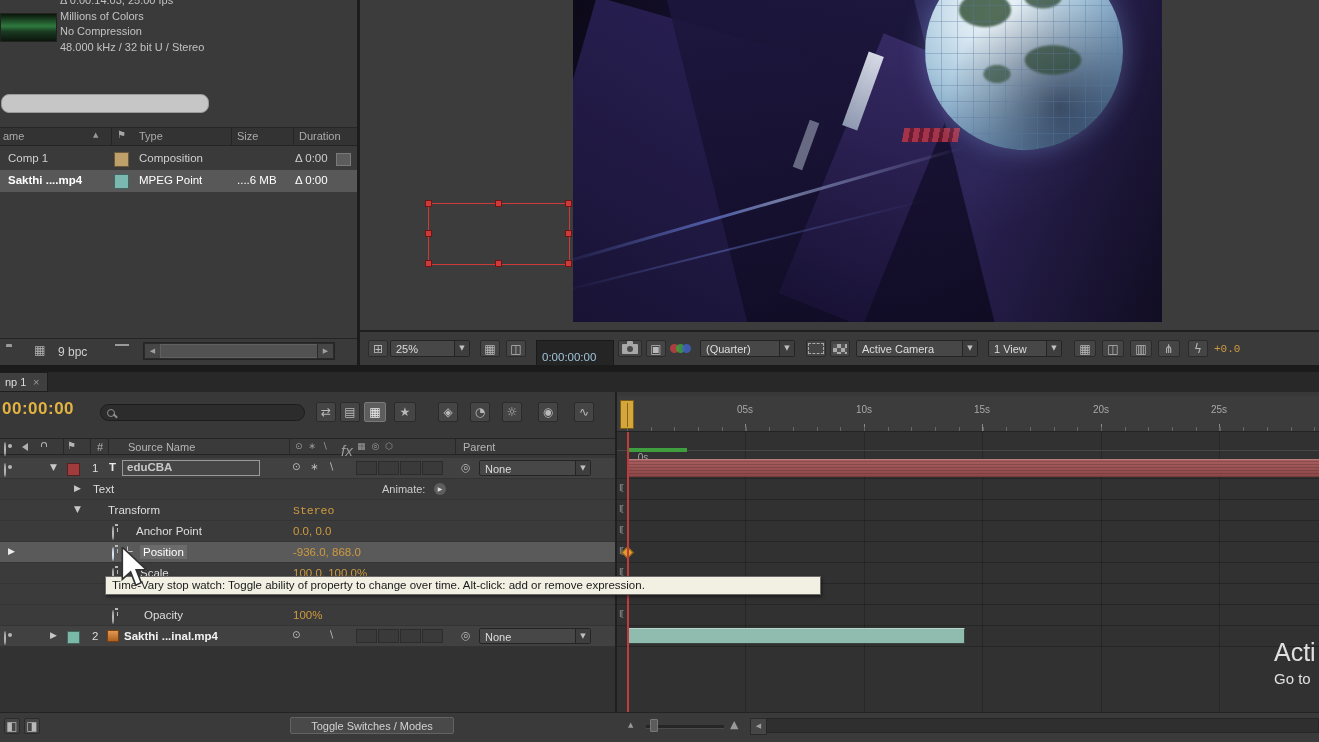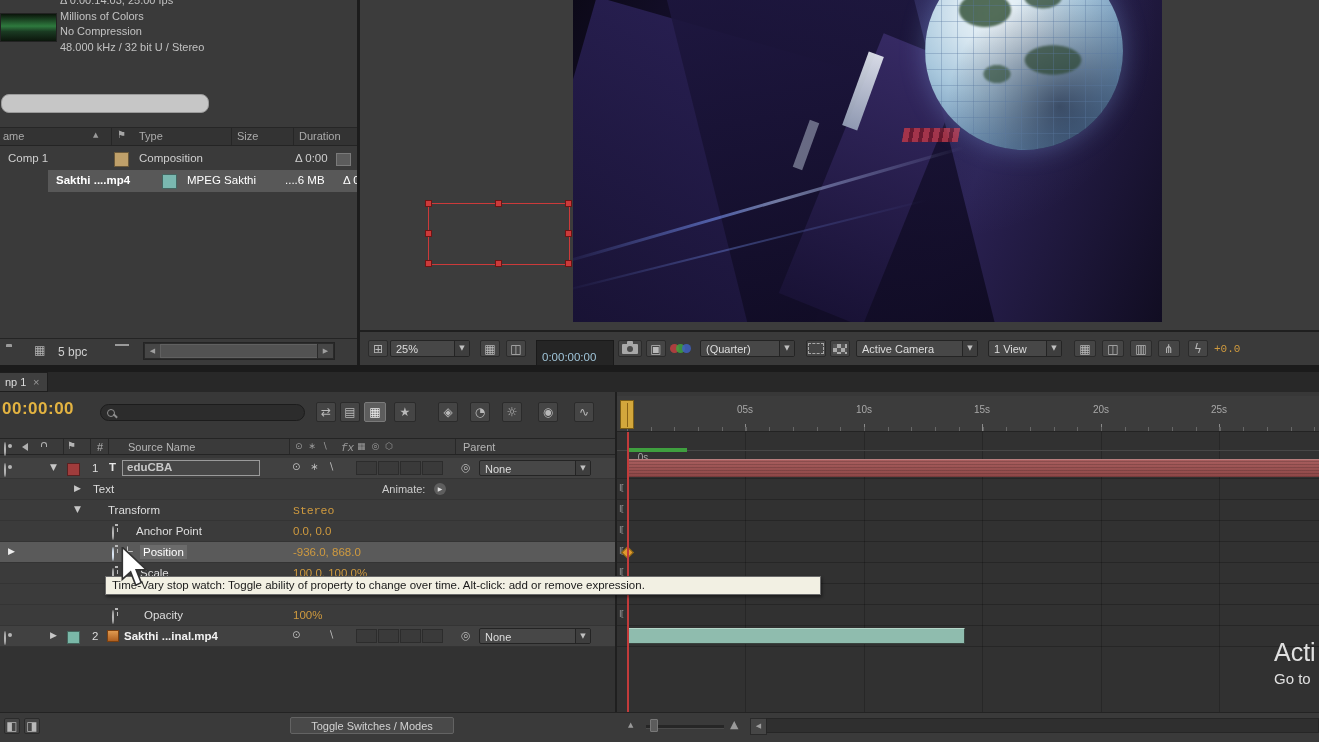--- a/index.html
+++ b/index.html
@@ -163,32 +163,32 @@
     </div>
 
     <div class="abs prow" style="left:0;top:148px;width:357px;height:22px;">
       <span class="abs nw" style="left:8px;top:4px;">Comp 1</span>
       <span class="abs swatch" style="left:114px;top:4px;width:13px;height:13px;background:#bfa06a;"></span>
       <span class="abs nw" style="left:139px;top:4px;">Composition</span>
       <span class="abs nw" style="left:295px;top:4px;">Δ 0:00</span>
       <span class="abs" style="left:336px;top:5px;width:13px;height:11px;background:#5c5c5c;border:1px solid #7a7a7a;"></span>
     </div>
 
-    <div class="abs prow sel" style="left:0;top:170px;width:424px;height:22px;margin-left:48px;">
+    <div class="abs prow sel" style="left:0;top:170px;width:424px;height:22px;">
       <span class="abs nw" style="left:8px;top:4px;font-weight:bold;">Sakthi ....mp4</span>
       <span class="abs swatch" style="left:114px;top:4px;width:13px;height:13px;background:#7ab8b0;"></span>
-      <span class="abs nw" style="left:139px;top:4px;">MPEG Sakthi</span>
+      <span class="abs nw" style="left:139px;top:4px;">MPEG Point</span>
       <span class="abs nw" style="left:237px;top:4px;">....6 MB</span>
       <span class="abs nw" style="left:295px;top:4px;">Δ 0:00</span>
     </div>
 
     <div class="abs" style="left:0;top:338px;width:357px;height:27px;background:#3a3a3a;border-top:1px solid #242424;">
       <span class="abs icon-folder" style="left:6px;top:8px;"></span>
       <span class="abs ic" style="left:34px;top:5px;font-size:12px;color:#b0b0b0;">▦</span>
-      <span class="abs nw" style="left:58px;top:6px;font-size:12px;color:#cfcfcf;">5 bpc</span>
+      <span class="abs nw" style="left:58px;top:6px;font-size:12px;color:#cfcfcf;">9 bpc</span>
       <span class="abs icon-trash" style="left:117px;top:8px;"></span>
       <div class="abs pscroll" style="left:143px;top:3px;width:190px;height:16px;">
         <span class="sbtn ic abs" style="left:0;top:0;width:15px;height:14px;">◀</span>
         <span class="sthumb abs" style="left:16px;top:1px;width:156px;height:12px;"></span>
         <span class="sbtn ic abs" style="right:0;top:0;width:15px;height:14px;">▶</span>
       </div>
     </div>
   </div>
 
   <div class="abs" id="vdiv1"></div>
@@ -314,21 +314,21 @@
     </div>
 
     <div class="abs" id="tlHeader">
       <span class="abs icon-eye" style="left:4px;top:4px;"></span>
       <span class="abs icon-audio" style="left:22px;top:4px;"></span>
       <span class="abs icon-lock" style="left:38px;top:7px;"></span>
       <span class="abs ic" style="left:67px;top:2px;font-size:10px;">⚑</span>
       <span class="abs" style="left:97px;top:2px;">#</span>
       <span class="abs nw" style="left:128px;top:2px;">Source Name</span>
       <span class="abs ic" style="left:295px;top:3px;font-size:9px;color:#9a9a9a;letter-spacing:6px;">⊙∗∖</span>
-      <span class="abs nw" style="left:341px;top:3px;font-size:11px;color:#9a9a9a;font-style:italic;font-family:Liberation Mono, monospace;">fx</span>
+      <span class="abs nw" style="left:341px;top:3px;font-size:15px;color:#9a9a9a;font-style:italic;">fx</span>
       <span class="abs ic" style="left:357px;top:3px;font-size:9px;color:#9a9a9a;letter-spacing:6px;">▦◎⬡</span>
       <span class="abs nw" style="left:463px;top:2px;">Parent</span>
       <span class="hsep" style="left:63px;"></span><span class="hsep" style="left:90px;"></span>
       <span class="hsep" style="left:108px;"></span><span class="hsep" style="left:289px;"></span>
       <span class="hsep" style="left:455px;"></span>
     </div>
 
     <div class="abs" style="left:617px;top:58px;width:702px;height:1px;background:#464646;"></div>
     <div class="abs" style="left:627px;top:56px;width:60px;height:4px;background:#3f9f3f;"></div>
 

